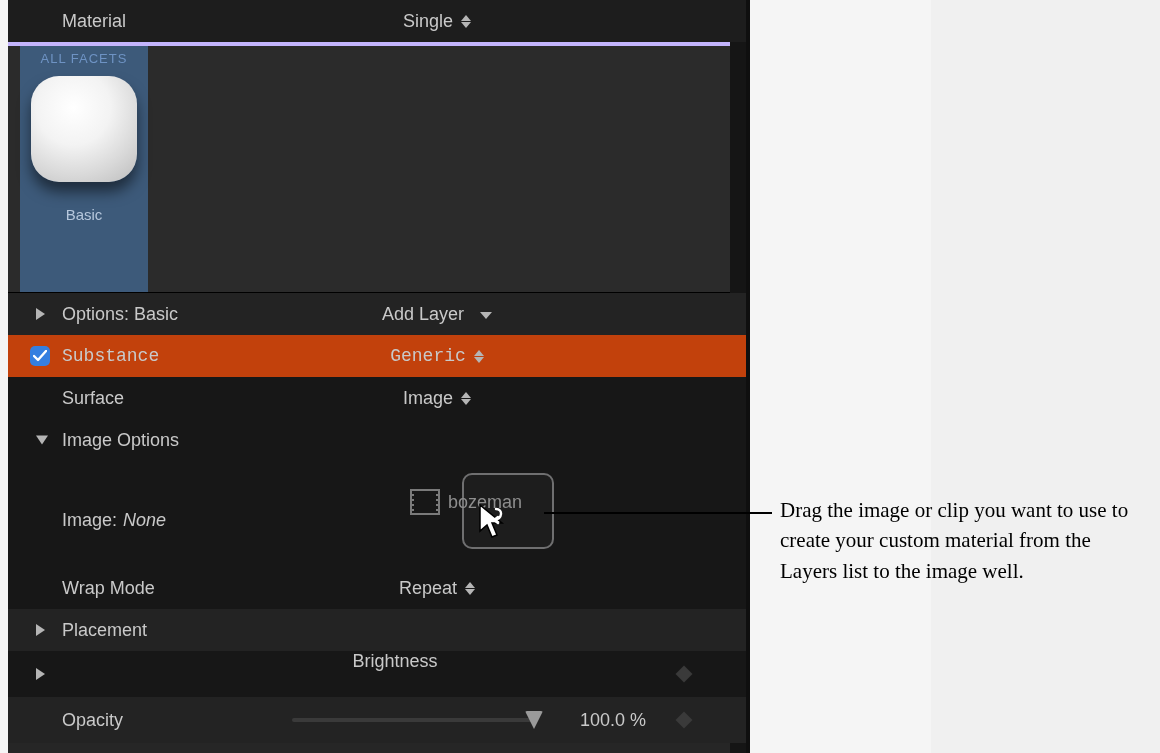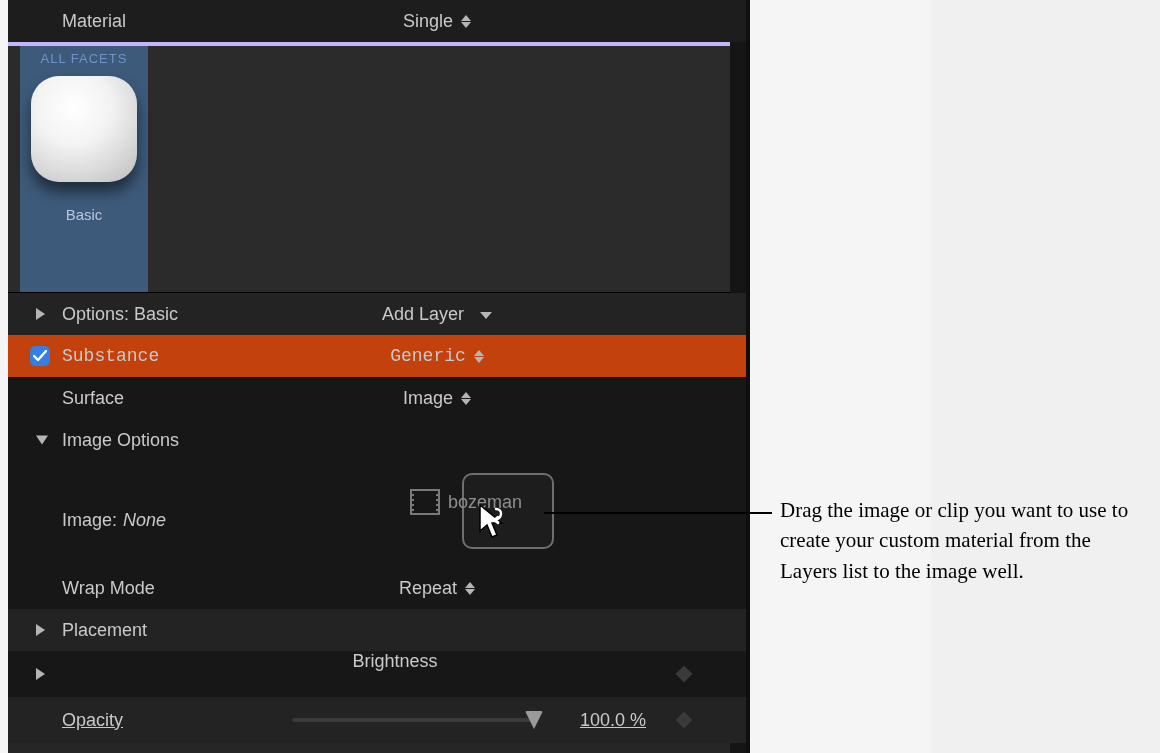--- a/index.html
+++ b/index.html
@@ -198,21 +198,21 @@
       <div class="slider">
         <div class="slider-track"></div>
         <div class="slider-thumb" style="left:100%;"></div>
       </div>
       <div class="num-field">
         <span>100</span>&nbsp;<span>%</span>
       </div>
       <span class="reset-dot"></span>
     </div>
 
-    <div class="row alt" style="height:46px;position:relative;text-decoration:underline;">
+    <div class="row alt" style="height:46px;position:relative;">
       <div class="label">Opacity</div>
       <div class="slider">
         <div class="slider-track"></div>
         <div class="slider-thumb" style="left:100%;"></div>
       </div>
       <div class="num-field">
         <span>100.0</span>&nbsp;<span>%</span>
       </div>
       <span class="reset-dot"></span>
     </div>

